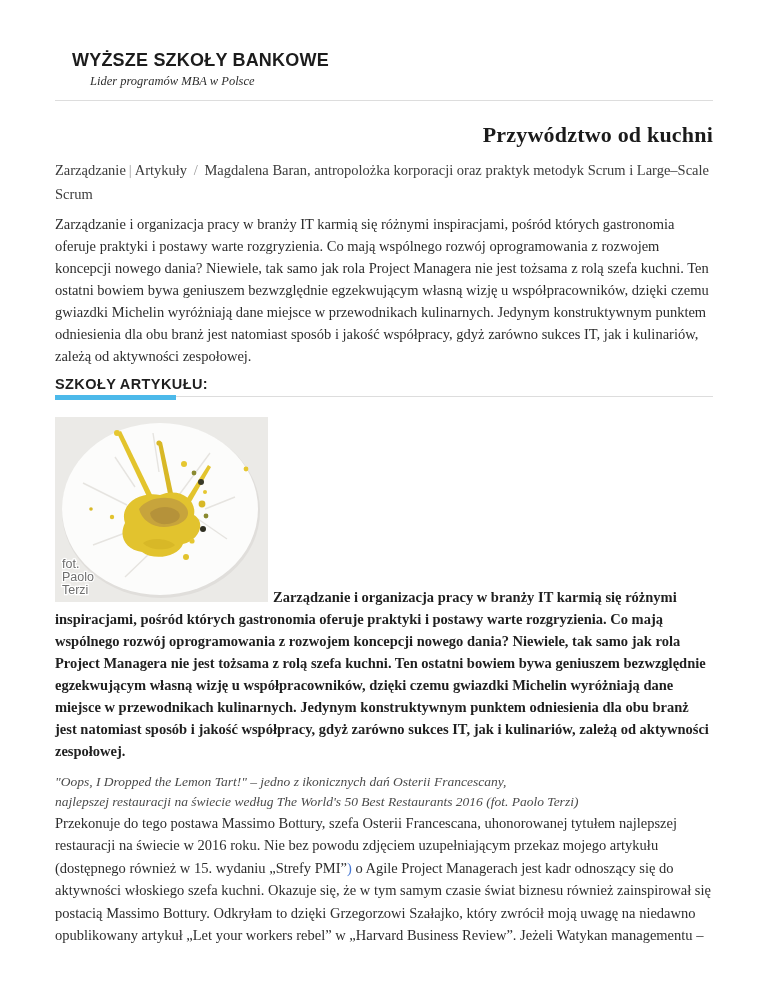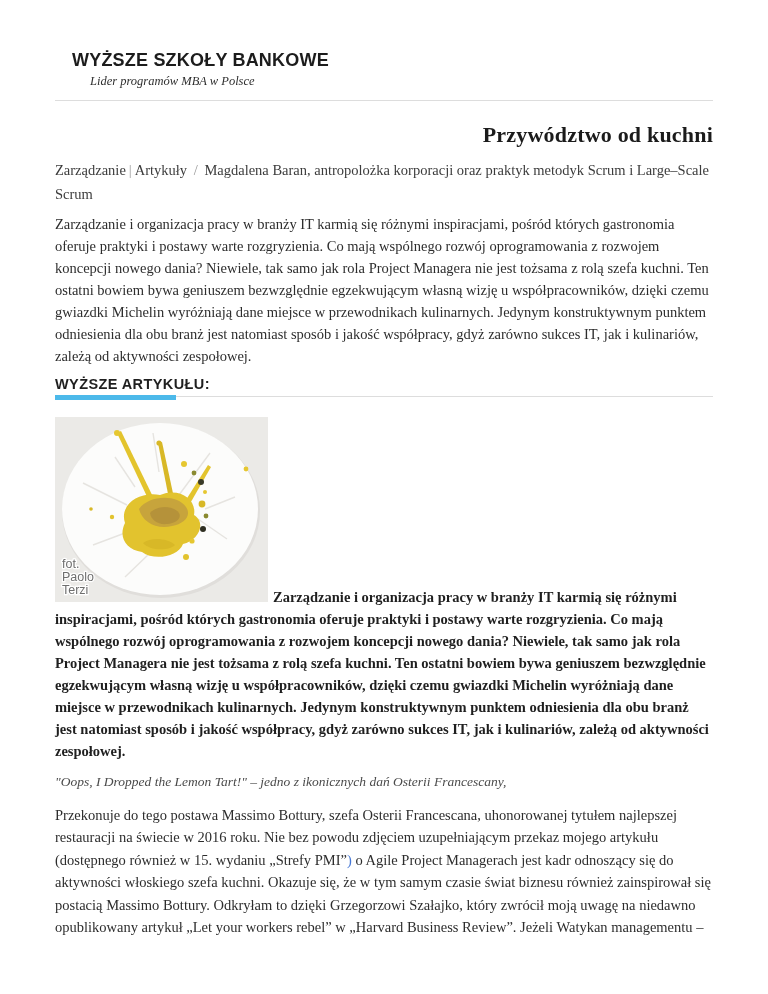--- a/index.html
+++ b/index.html
@@ -50,21 +50,21 @@
   p.bold-para { margin-top: 16px; font-size: 14.5px; line-height: 22px; }
   p.bold-para strong { font-weight: 700; color: #1f1f1f; }
   svg.article-photo { vertical-align: baseline; margin-right: 5px; }
 
   
   p.caption { margin-top: 10px; font-style: italic; font-size: 13.5px; line-height: 20px; color: #4a4a4a; }
   p.caption span { display: block; }
 
   
   p.subheading { margin-top: 15px; font-weight: 700; font-size: 14.5px; color: #1f1f1f; }
-  p.body-para { margin-top: 12px; font-size: 14.5px; line-height: 22.4px; color: #2d2d2d; }
+  p.body-para { margin-top: 0; font-size: 14.5px; line-height: 22.4px; color: #2d2d2d; }
   .link-paren { color: var(--link, #4577d6); font-weight: 400; cursor: pointer; }
 
   .photo-credit-text {
     font-family: "Liberation Sans", sans-serif;
     paint-order: stroke;
   }
 </style>
 </head>
 <body>
 
@@ -82,21 +82,21 @@
 
     <h1 class="article-title">Przywództwo od kuchni</h1>
 
     <div class="breadcrumb">
       <span class="crumb-link">Zarządzanie</span><span class="sep">|</span><span class="crumb-link">Artykuły</span> <span class="sep">/</span> <span>Magdalena Baran, antropolożka korporacji oraz praktyk metodyk Scrum i Large–Scale Scrum</span>
     </div>
 
     <p class="lead">Zarządzanie i organizacja pracy w branży IT karmią się różnymi inspiracjami, pośród których gastronomia oferuje praktyki i postawy warte rozgryzienia. Co mają wspólnego rozwój oprogramowania z rozwojem koncepcji nowego dania? Niewiele, tak samo jak rola Project Managera nie jest tożsama z rolą szefa kuchni. Ten ostatni bowiem bywa geniuszem bezwzględnie egzekwującym własną wizję u współpracowników, dzięki czemu gwiazdki Michelin wyróżniają dane miejsce w przewodnikach kulinarnych. Jedynym konstruktywnym punktem odniesienia dla obu branż jest natomiast sposób i jakość współpracy, gdyż zarówno sukces IT, jak i kulinariów, zależą od aktywności zespołowej.</p>
 
     <div class="toc">
-      <div class="toc-heading">WYŻSZE ARTYKUŁU:</div>
+      <div class="toc-heading">SZKOŁY ARTYKUŁU:</div>
       <div class="toc-rule">
         <div class="toc-accent"></div>
         <div class="toc-grayline"></div>
       </div>
     </div>
 
     <p class="bold-para"><svg class="article-photo" width="213" height="185" viewBox="0 0 213 185" xmlns="http://www.w3.org/2000/svg">
         <rect width="213" height="185" fill="#ebeae7"></rect>
         <ellipse cx="106" cy="94" rx="99" ry="87" fill="#e0dedb"></ellipse>
         <ellipse cx="105" cy="92" rx="98" ry="86" fill="#fcfcfb"></ellipse>
@@ -126,19 +126,20 @@
         </g>
         <g font-size="12.5" fill="#6e6e6e" stroke="#ffffff" stroke-width="2.4" class="photo-credit-text">
           <text x="7" y="151">fot.</text>
           <text x="7" y="164">Paolo</text>
           <text x="7" y="177">Terzi</text>
         </g>
       </svg><strong>Zarządzanie i organizacja pracy w branży IT karmią się różnymi inspiracjami, pośród których gastronomia oferuje praktyki i postawy warte rozgryzienia. Co mają wspólnego rozwój oprogramowania z rozwojem koncepcji nowego dania? Niewiele, tak samo jak rola Project Managera nie jest tożsama z rolą szefa kuchni. Ten ostatni bowiem bywa geniuszem bezwzględnie egzekwującym własną wizję u współpracowników, dzięki czemu gwiazdki Michelin wyróżniają dane miejsce w przewodnikach kulinarnych. Jedynym konstruktywnym punktem odniesienia dla obu branż jest natomiast sposób i jakość współpracy, gdyż zarówno sukces IT, jak i kulinariów, zależą od aktywności zespołowej.</strong></p>
 
     <p class="caption">
       <span>"Oops, I Dropped the Lemon Tart!" – jedno z ikonicznych dań  Osterii Francescany,</span>
+      <span>najlepszej restauracji na świecie według  The World's 50 Best Restaurants 2016 (fot. Paolo Terzi)</span>
     </p>
 
 
     <p class="body-para"><span>Przekonuje do tego postawa Massimo Bottury, szefa Osterii Francescana, uhonorowanej tytułem najlepszej restauracji na świecie w 2016 roku. Nie bez powodu zdjęciem uzupełniającym przekaz mojego artykułu (dostępnego również w 15. wydaniu „Strefy PMI”</span><span class="link-paren">)</span><span> o Agile Project Managerach jest kadr odnoszący się do aktywności włoskiego szefa kuchni. Okazuje się, że w tym samym czasie świat biznesu również zainspirował się postacią Massimo Bottury. Odkryłam to dzięki Grzegorzowi Szałajko, który zwrócił moją uwagę na niedawno opublikowany artykuł „Let your workers rebel” w „Harvard Business Review”. Jeżeli Watykan managementu –</span></p>
 
   </main>
 </div>
 
 </body></html>

